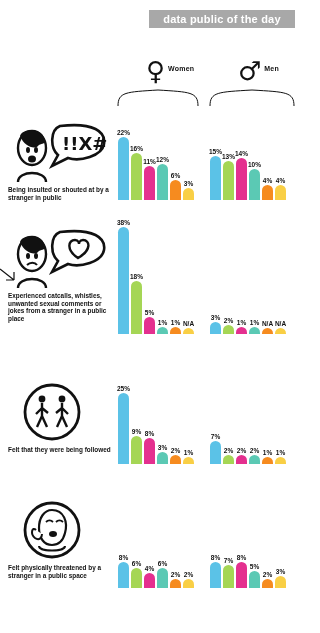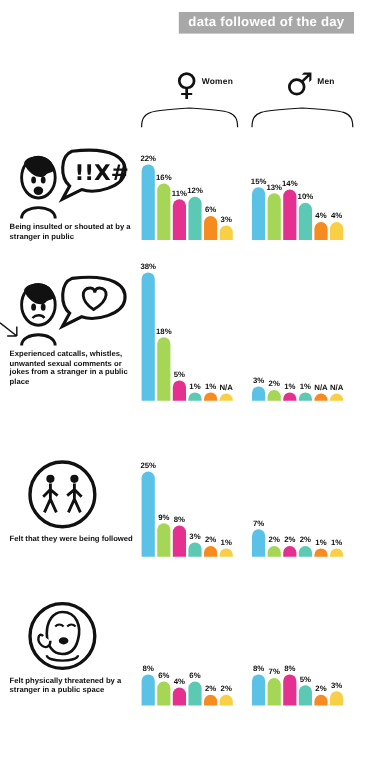--- a/index.html
+++ b/index.html
@@ -55,21 +55,21 @@
 
   
   .arrow-mark{position:absolute;left:0;top:268px;width:16px;height:14px;}
 </style>
 </head>
 <body>
 
 <div id="root">
 
   <div class="header-bar">
-    <span class="title">data followed of the day</span>
+    <span class="title">data public of the day</span>
   </div>
 
   <div class="gender-head" id="women-head">
     <span class="glyph">♀</span>
     <span class="lbl">Women</span>
   </div>
   <div class="gender-head" id="men-head">
     <span class="glyph">♂</span>
     <span class="lbl">Men</span>
   </div>

